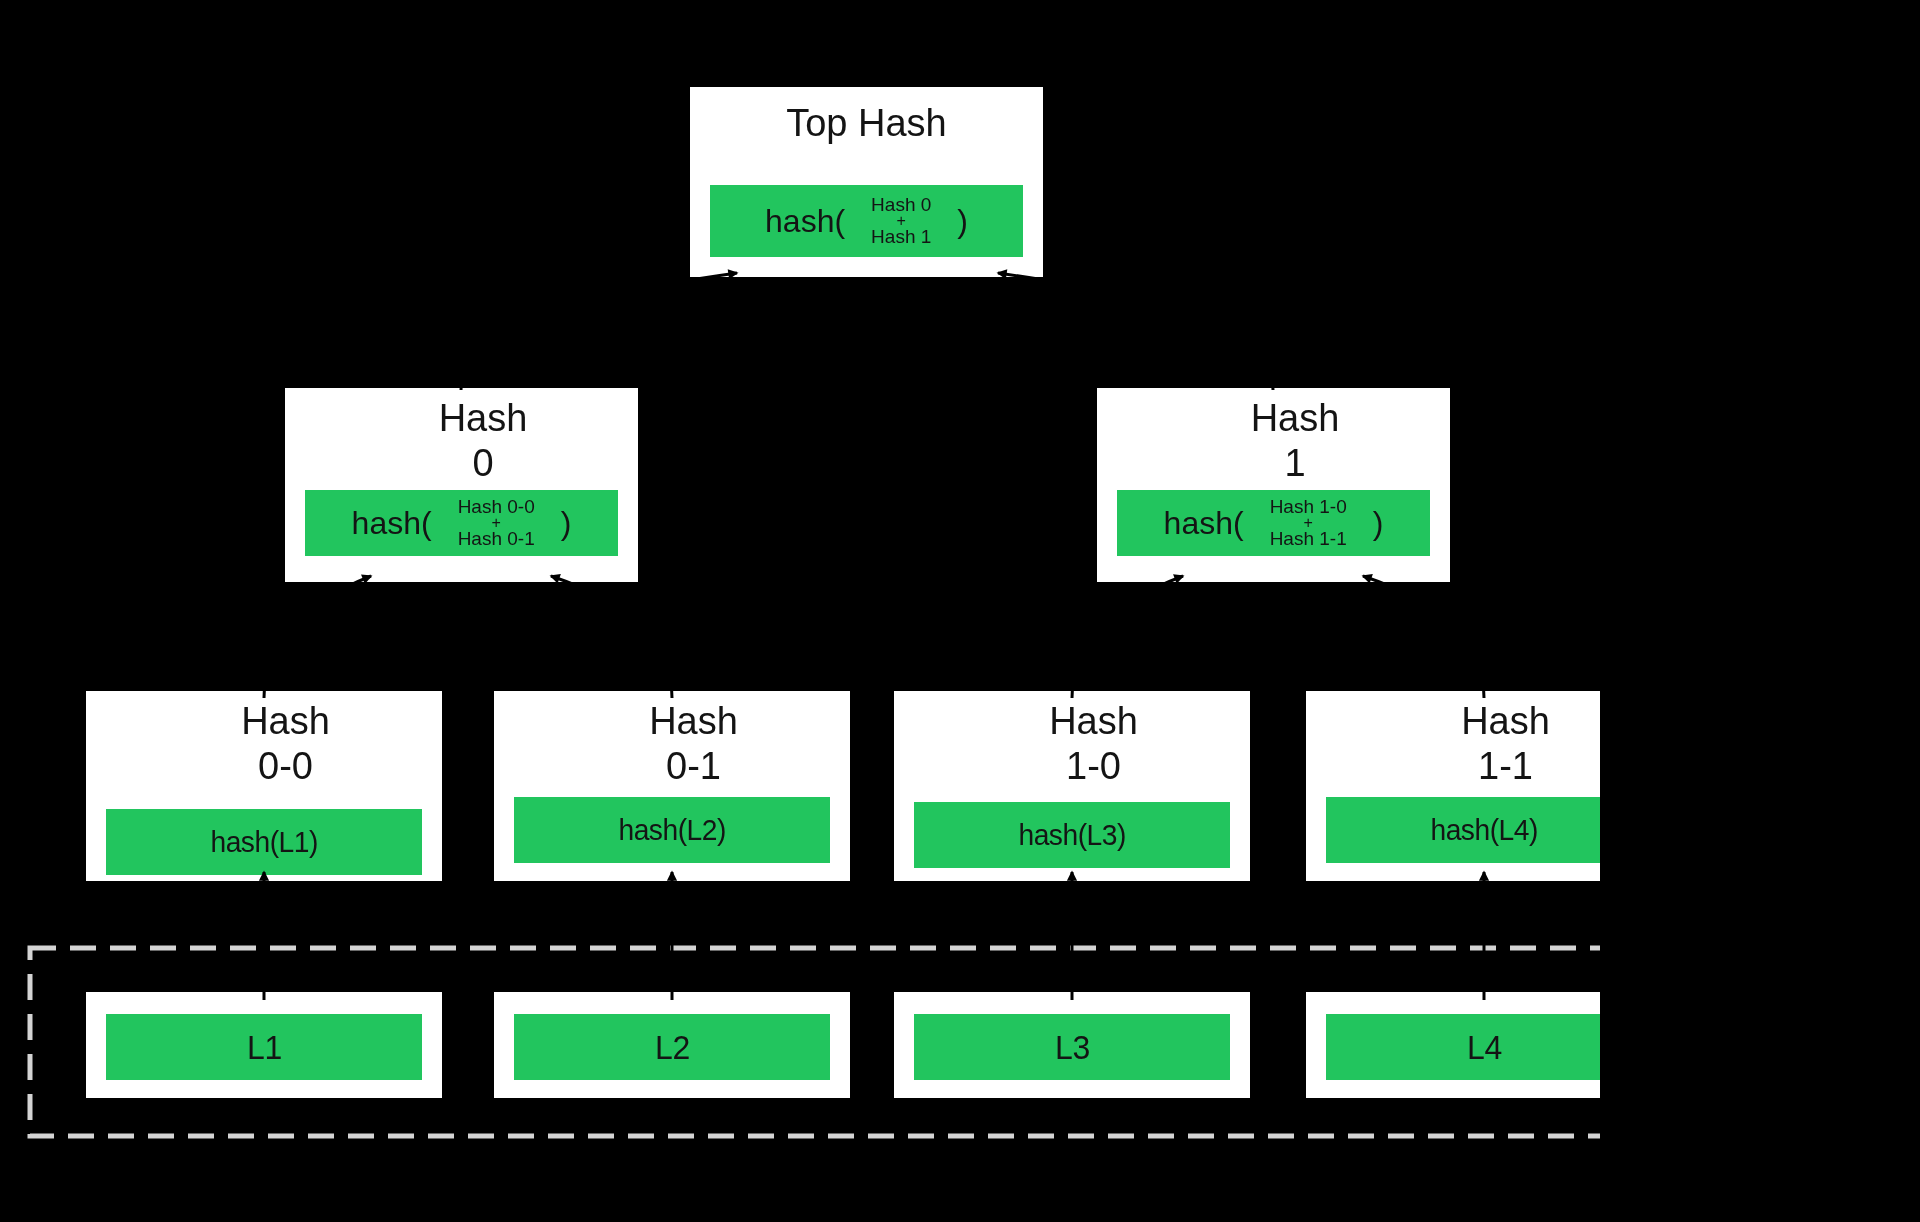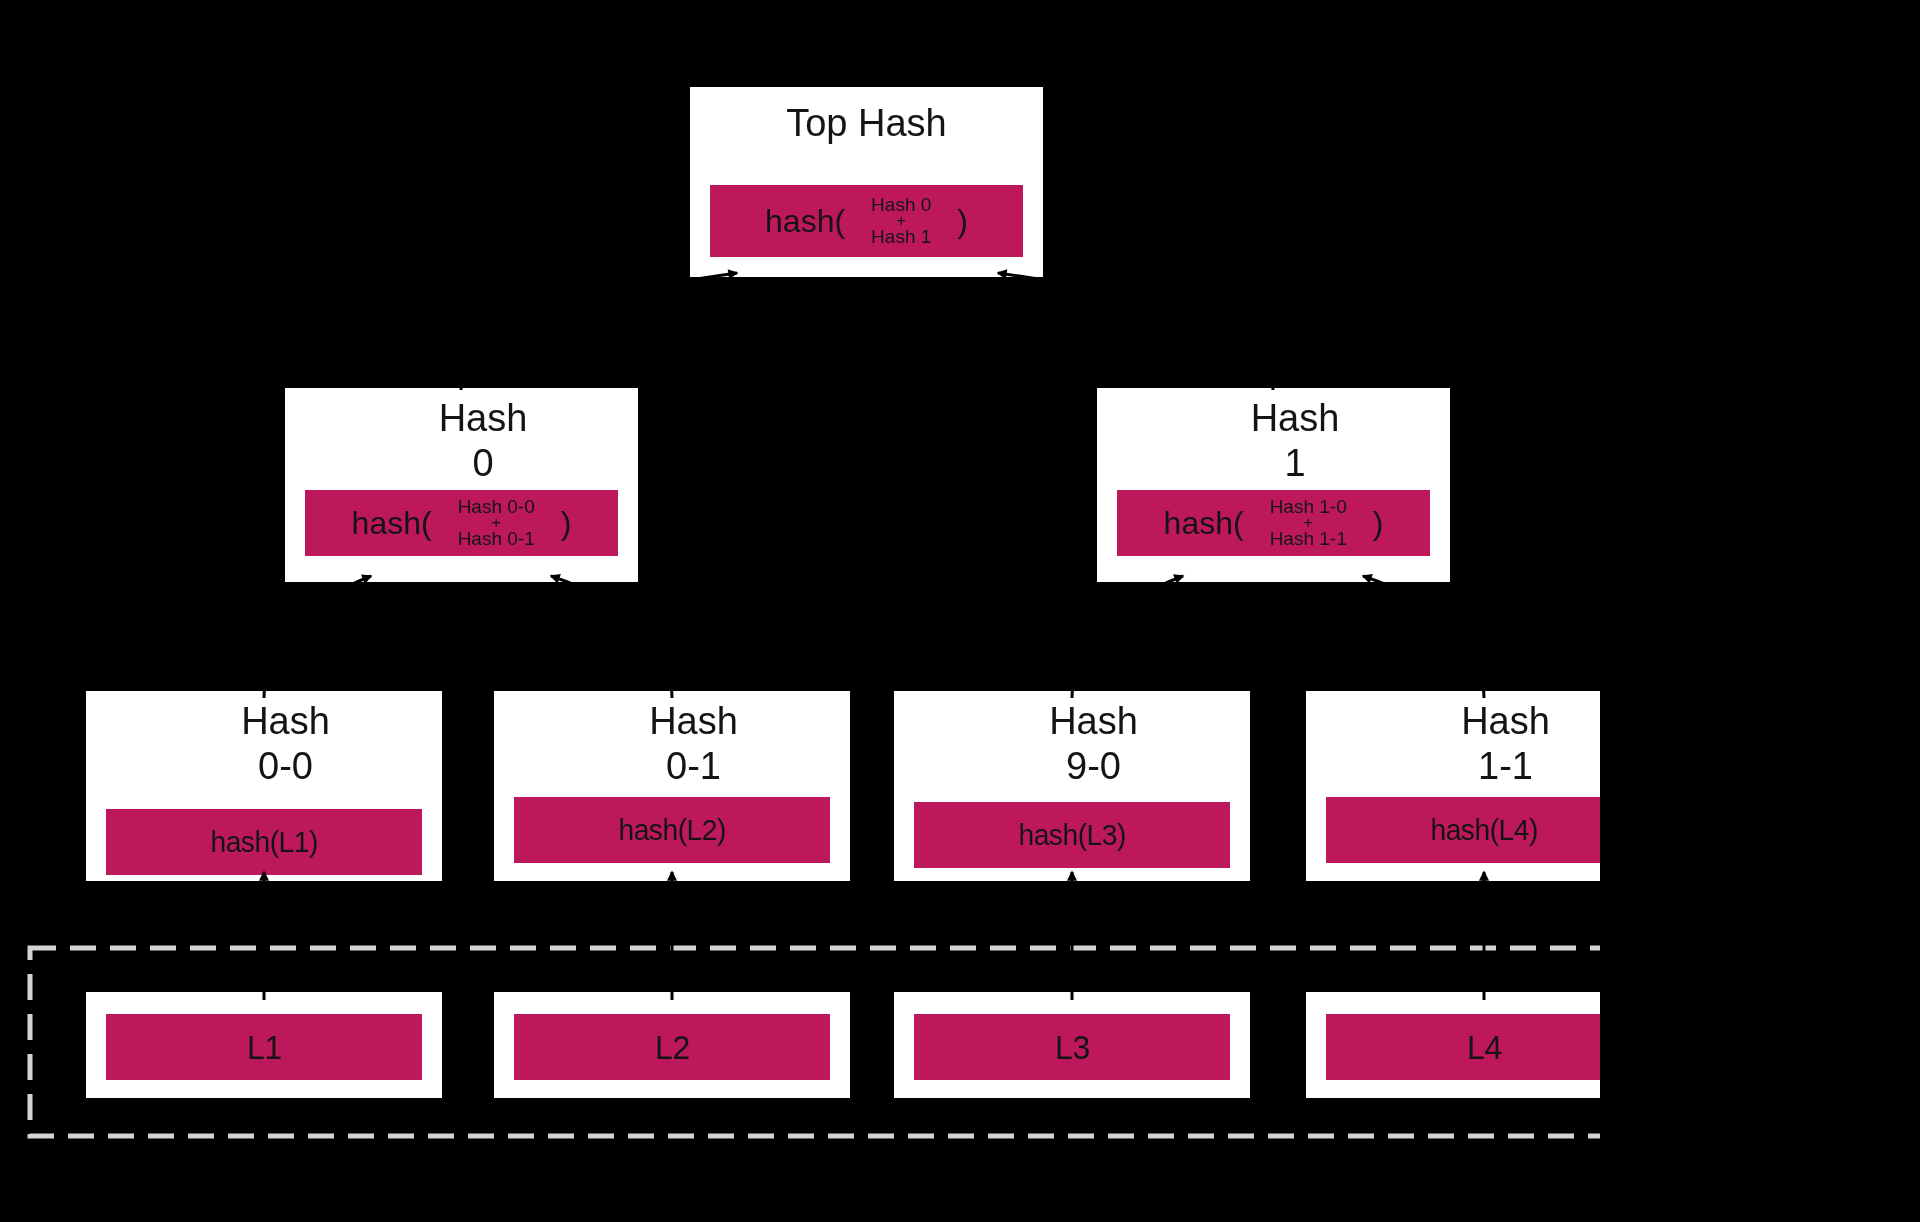--- a/index.html
+++ b/index.html
@@ -12,21 +12,21 @@
   .layer.over{z-index:3;pointer-events:none;}
   .node{
     position:absolute;background:#fff;z-index:2;text-align:center;
   }
   .title{
     font-size:38px;line-height:1.18;padding-top:14px;letter-spacing:0;
   }
   .title.two-line{padding-top:8px;padding-left:43px;}
   .title span{display:block;}
   .pill{
-    position:absolute;left:20px;right:20px;background:#be185d;
+    position:absolute;left:20px;right:20px;background:#22c55e;
     display:flex;align-items:center;justify-content:center;
   }
   .pill.composite{gap:26px;}
   .fn{font-size:32px;line-height:1;}
   .stack{display:flex;flex-direction:column;align-items:center;font-size:19px;line-height:1.02;}
   .stack .plus{font-size:16px;line-height:0.8;}
   .leaf-formula{font-size:30px;letter-spacing:-0.5px;display:inline-block;transform:scaleX(.94);}
   .block-label{font-size:34px;letter-spacing:-0.5px;display:inline-block;transform:scaleX(.94);}
   svg{display:block;}
 </style>
@@ -100,21 +100,21 @@
       <span>0-1</span>
     </div>
     <div class="pill" style="top:106px;height:66px;">
       <span class="leaf-formula">hash(L2)</span>
     </div>
   </div>
 
   <div class="node" style="left:894px;top:691px;width:356px;height:190px;">
     <div class="title two-line">
       <span>Hash</span>
-      <span>9-0</span>
+      <span>1-0</span>
     </div>
     <div class="pill" style="top:100px;height:66px;margin-top:11px;">
       <span class="leaf-formula">hash(L3)</span>
     </div>
   </div>
 
   <div class="node" style="left:1306px;top:691px;width:356px;height:190px;">
     <div class="title two-line">
       <span>Hash</span>
       <span>1-1</span>

